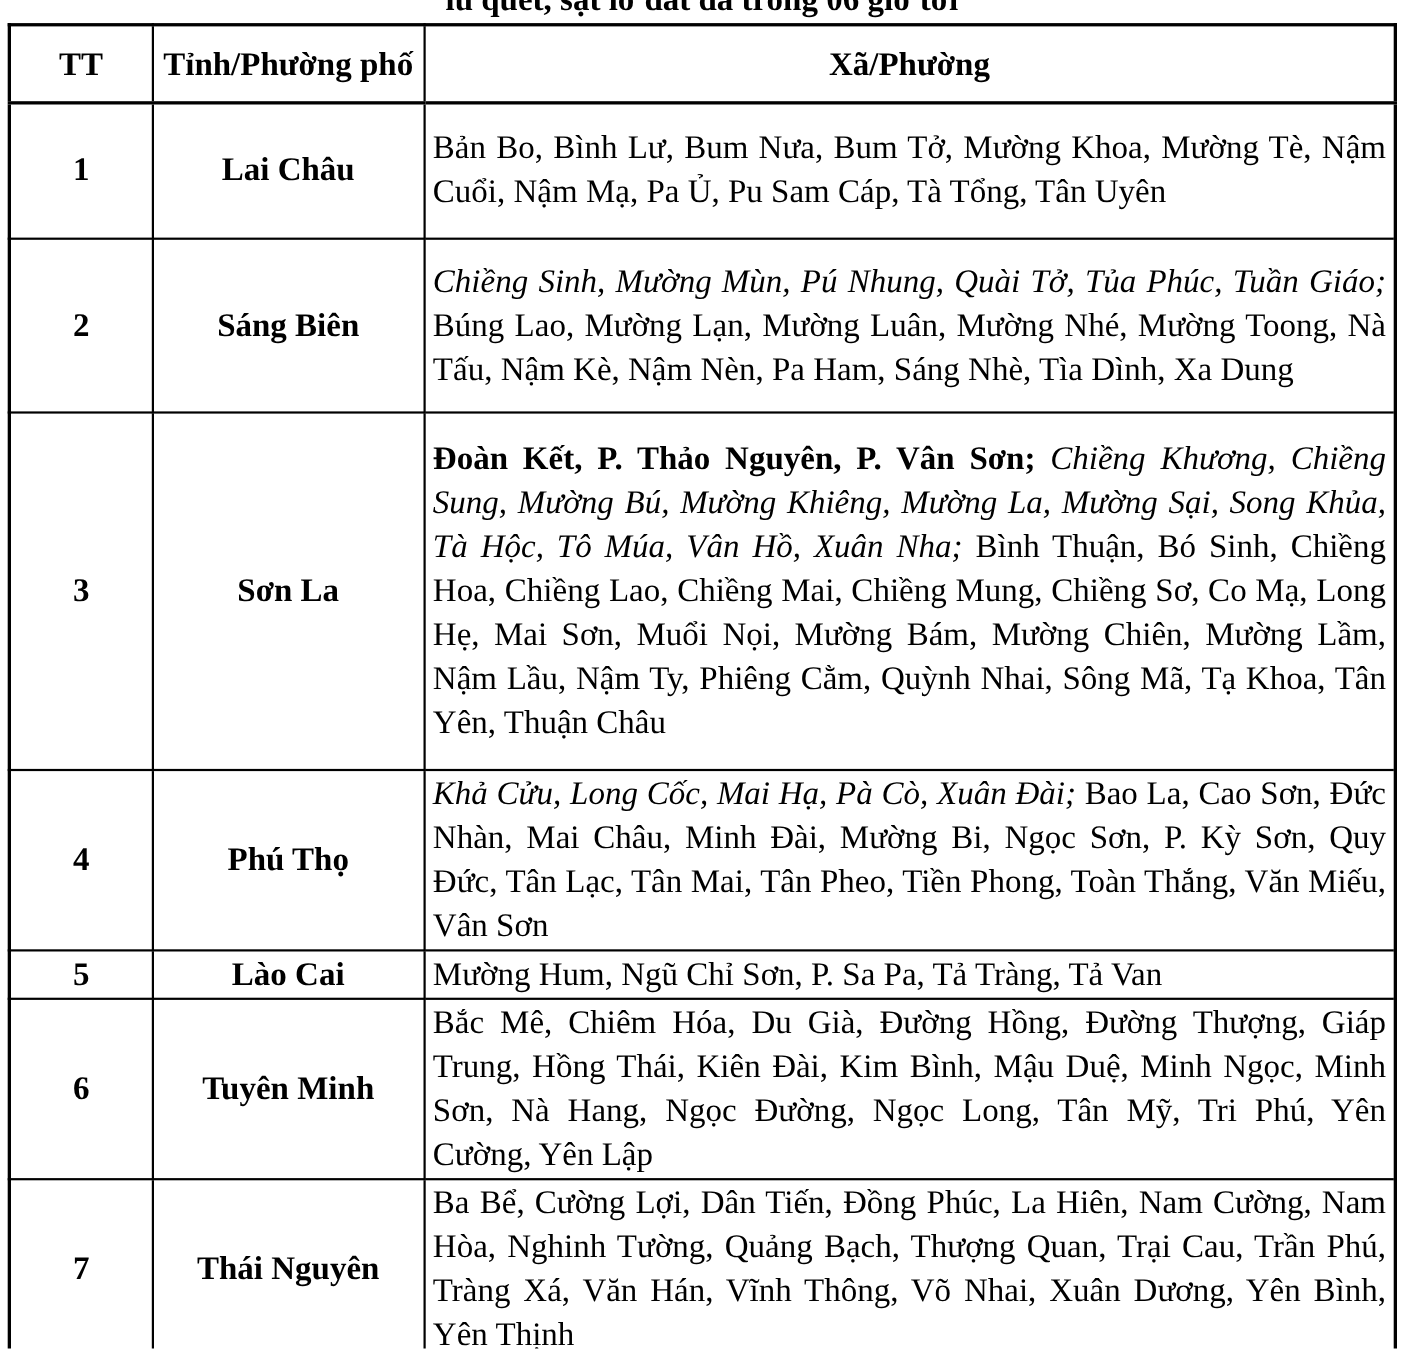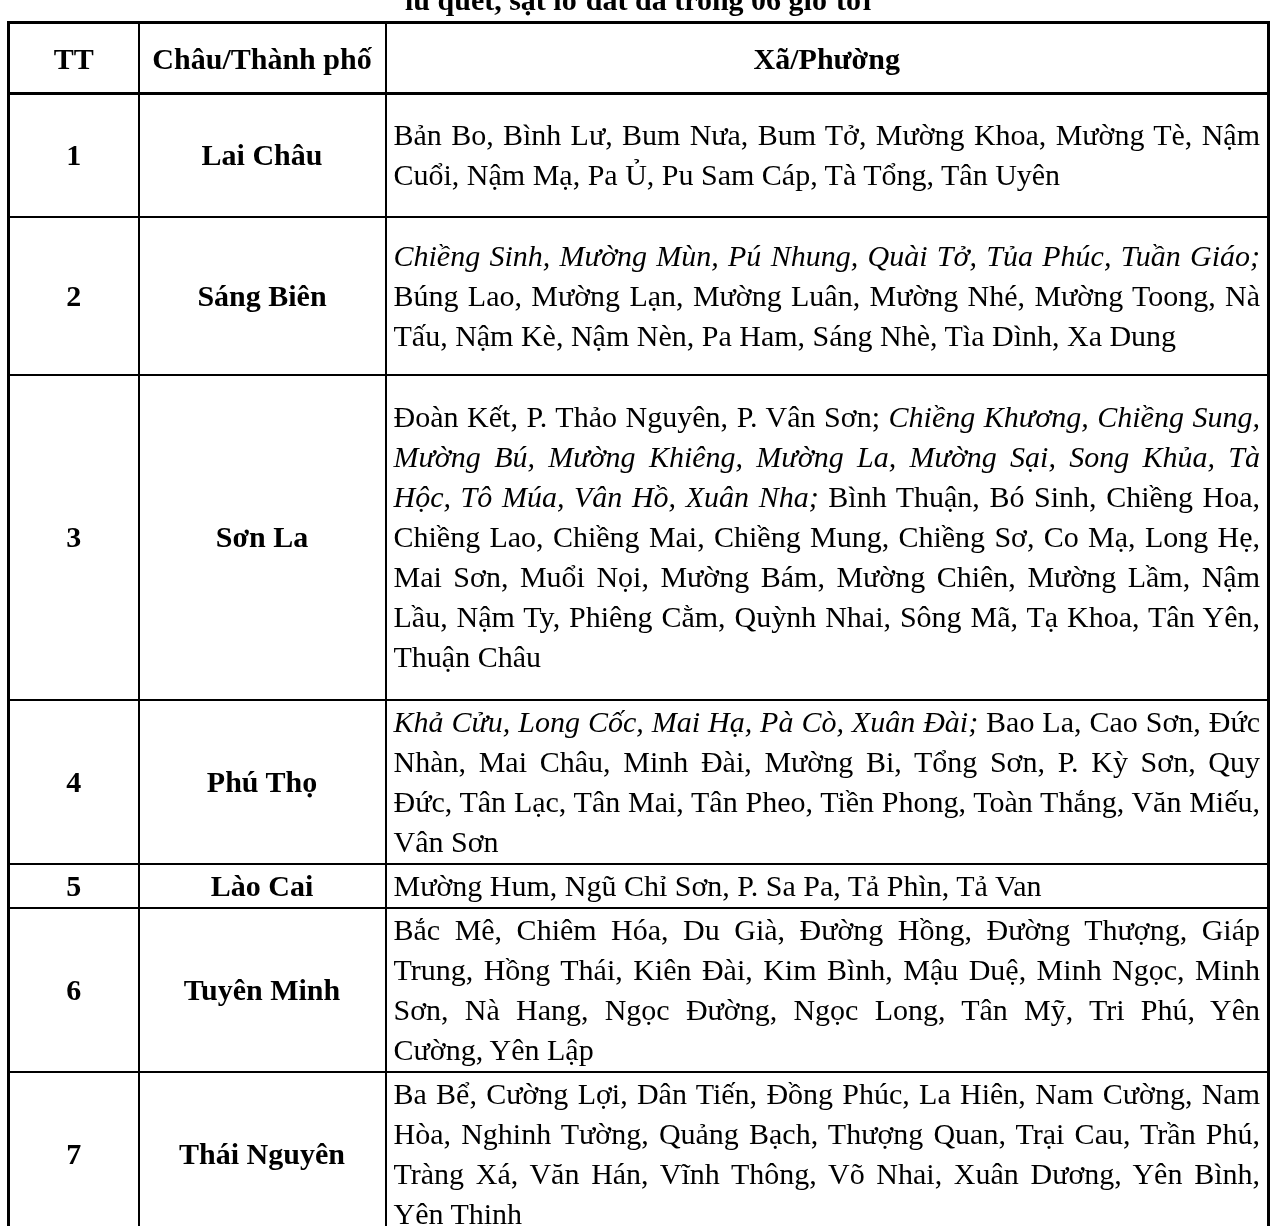--- a/index.html
+++ b/index.html
@@ -67,21 +67,21 @@
     line-height: 40px;
     padding: 0 9px;
   }
   td.commune {
     text-align: justify;
     line-height: 40px;
     padding: 1px 7px;
   }
   .seg-regular { font-style: normal; font-weight: normal; }
   .seg-italic  { font-style: italic; font-weight: normal; }
-  .seg-bold    { font-style: normal; font-weight: normal; }
+  .seg-bold    { font-style: normal; font-weight: bold; }
   
   tbody tr:nth-of-type(1) { height: 123px; }
   tbody tr:nth-of-type(2) { height: 158px; }
   tbody tr:nth-of-type(3) { height: 325px; }
   tbody tr:nth-of-type(4) { height: 157px; }
   tbody tr:nth-of-type(5) { height: 43px;  }
   tbody tr:nth-of-type(6) { height: 160px; }
   tbody tr:nth-of-type(7) { height: 158px; }
   tbody tr:nth-of-type(8) { height: 60px;  } 
 </style>
@@ -96,21 +96,21 @@
 
   <table class="prov">
     <colgroup>
       <col style="width:130px">
       <col style="width:247px">
       <col style="width:883px">
     </colgroup>
     <thead>
       <tr>
         <th>TT</th>
-        <th>Châu/Thành phố</th>
+        <th>Tỉnh/Phường phố</th>
         <th>Xã/Phường</th>
       </tr>
     </thead>
     <tbody>
         <tr>
           <td class="tt">1</td>
           <td class="province">Lai Châu</td>
           <td class="commune"><span class="seg-regular">Bản Bo, Bình Lư, Bum Nưa, Bum Tở, Mường Khoa, Mường Tè, Nậm Cuổi, Nậm Mạ, Pa Ủ, Pu Sam Cáp, Tà Tổng, Tân Uyên</span></td>
         </tr>
         <tr>
@@ -119,26 +119,26 @@
           <td class="commune"><span class="seg-italic">Chiềng Sinh, Mường Mùn, Pú Nhung, Quài Tở, Tủa Phúc, Tuần Giáo;</span><span class="seg-regular"> Búng Lao, Mường Lạn, Mường Luân, Mường Nhé, Mường Toong, Nà Tấu, Nậm Kè, Nậm Nèn, Pa Ham, Sáng Nhè, Tìa Dình, Xa Dung</span></td>
         </tr>
         <tr>
           <td class="tt">3</td>
           <td class="province">Sơn La</td>
           <td class="commune"><span class="seg-bold">Đoàn Kết, P. Thảo Nguyên, P. Vân Sơn;</span><span class="seg-italic"> Chiềng Khương, Chiềng Sung, Mường Bú, Mường Khiêng, Mường La, Mường Sại, Song Khủa, Tà Hộc, Tô Múa, Vân Hồ, Xuân Nha;</span><span class="seg-regular"> Bình Thuận, Bó Sinh, Chiềng Hoa, Chiềng Lao, Chiềng Mai, Chiềng Mung, Chiềng Sơ, Co Mạ, Long Hẹ, Mai Sơn, Muổi Nọi, Mường Bám, Mường Chiên, Mường Lầm, Nậm Lầu, Nậm Ty, Phiêng Cằm, Quỳnh Nhai, Sông Mã, Tạ Khoa, Tân Yên, Thuận Châu</span></td>
         </tr>
         <tr>
           <td class="tt">4</td>
           <td class="province">Phú Thọ</td>
-          <td class="commune"><span class="seg-italic">Khả Cửu, Long Cốc, Mai Hạ, Pà Cò, Xuân Đài;</span><span class="seg-regular"> Bao La, Cao Sơn, Đức Nhàn, Mai Châu, Minh Đài, Mường Bi, Tổng Sơn, P. Kỳ Sơn, Quy Đức, Tân Lạc, Tân Mai, Tân Pheo, Tiền Phong, Toàn Thắng, Văn Miếu, Vân Sơn</span></td>
+          <td class="commune"><span class="seg-italic">Khả Cửu, Long Cốc, Mai Hạ, Pà Cò, Xuân Đài;</span><span class="seg-regular"> Bao La, Cao Sơn, Đức Nhàn, Mai Châu, Minh Đài, Mường Bi, Ngọc Sơn, P. Kỳ Sơn, Quy Đức, Tân Lạc, Tân Mai, Tân Pheo, Tiền Phong, Toàn Thắng, Văn Miếu, Vân Sơn</span></td>
         </tr>
         <tr>
           <td class="tt">5</td>
           <td class="province">Lào Cai</td>
-          <td class="commune"><span class="seg-regular">Mường Hum, Ngũ Chỉ Sơn, P. Sa Pa, Tả Phìn, Tả Van</span></td>
+          <td class="commune"><span class="seg-regular">Mường Hum, Ngũ Chỉ Sơn, P. Sa Pa, Tả Tràng, Tả Van</span></td>
         </tr>
         <tr>
           <td class="tt">6</td>
           <td class="province">Tuyên Minh</td>
           <td class="commune"><span class="seg-regular">Bắc Mê, Chiêm Hóa, Du Già, Đường Hồng, Đường Thượng, Giáp Trung, Hồng Thái, Kiên Đài, Kim Bình, Mậu Duệ, Minh Ngọc, Minh Sơn, Nà Hang, Ngọc Đường, Ngọc Long, Tân Mỹ, Tri Phú, Yên Cường, Yên Lập</span></td>
         </tr>
         <tr>
           <td class="tt">7</td>
           <td class="province">Thái Nguyên</td>
           <td class="commune"><span class="seg-regular">Ba Bể, Cường Lợi, Dân Tiến, Đồng Phúc, La Hiên, Nam Cường, Nam Hòa, Nghinh Tường, Quảng Bạch, Thượng Quan, Trại Cau, Trần Phú, Tràng Xá, Văn Hán, Vĩnh Thông, Võ Nhai, Xuân Dương, Yên Bình, Yên Thịnh</span></td>

